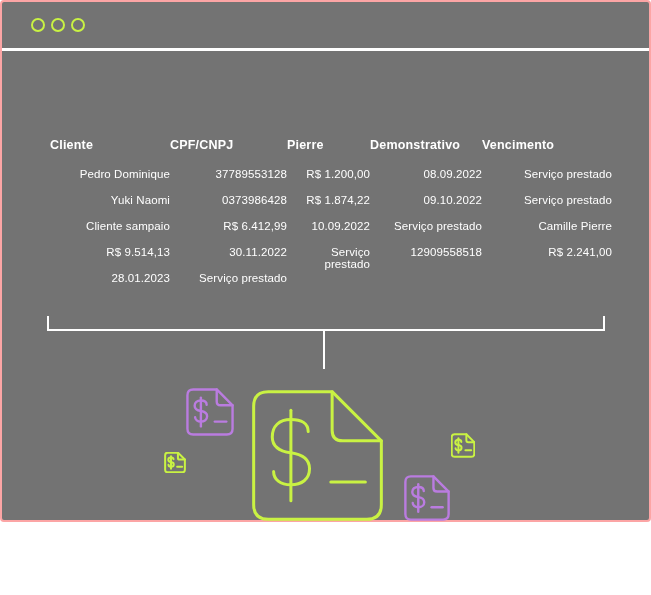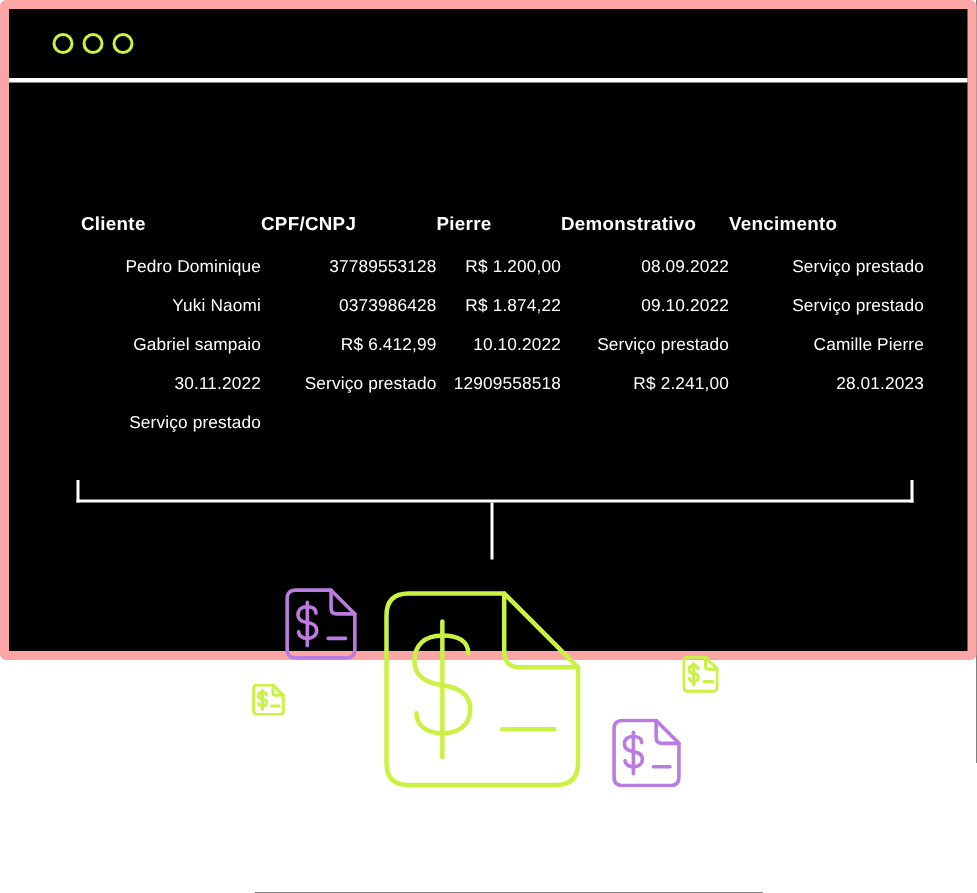--- a/index.html
+++ b/index.html
@@ -2,24 +2,24 @@
 <html><head>
 <meta charset="utf-8">
 <style>
   html,body{margin:0;padding:0;}
   body{
     width:651px;height:595px;position:relative;overflow:hidden;
     background:#ffffff;
     font-family:"Liberation Sans","DejaVu Sans",sans-serif;
   }
   .window{
-    position:absolute;left:0;top:0;width:651px;height:440px;
+    position:absolute;left:0;top:0;width:651px;height:522px;
     box-sizing:border-box;
-    background:#000000;
-    border:6px solid #fca5a5;
+    background:#737373;
+    border:2px solid #fca5a5;
     border-radius:4px;
   }
   .titlebar{
     position:absolute;left:0;top:0;right:0;height:46px;
     border-bottom:3px solid #ffffff;
     display:flex;align-items:center;gap:6px;padding-left:29px;
   }
   .dot{
     width:14px;height:14px;border-radius:50%;
     border:2px solid #C9F243;box-sizing:border-box;background:transparent;
@@ -86,26 +86,27 @@
     <div class="td">R$ 1.200,00</div>
     <div class="td">08.09.2022</div>
     <div class="td">Serviço prestado</div>
 
     <div class="td">Yuki Naomi</div>
     <div class="td">0373986428</div>
     <div class="td">R$ 1.874,22</div>
     <div class="td">09.10.2022</div>
     <div class="td">Serviço prestado</div>
 
-    <div class="td">Gabriel sampaio</div>
+    <div class="td">Cliente sampaio</div>
     <div class="td">R$ 6.412,99</div>
-    <div class="td">10.10.2022</div>
+    <div class="td">10.09.2022</div>
     <div class="td">Serviço prestado</div>
 
     <div class="td">Camille Pierre</div>
+    <div class="td">R$ 9.514,13</div>
     <div class="td">30.11.2022</div>
     <div class="td">Serviço prestado</div>
 
     <div class="td">12909558518</div>
     <div class="td">R$ 2.241,00</div>
     <div class="td">28.01.2023</div>
     <div class="td">Serviço prestado</div>
   </div>
 
   <div class="bracket"></div>

